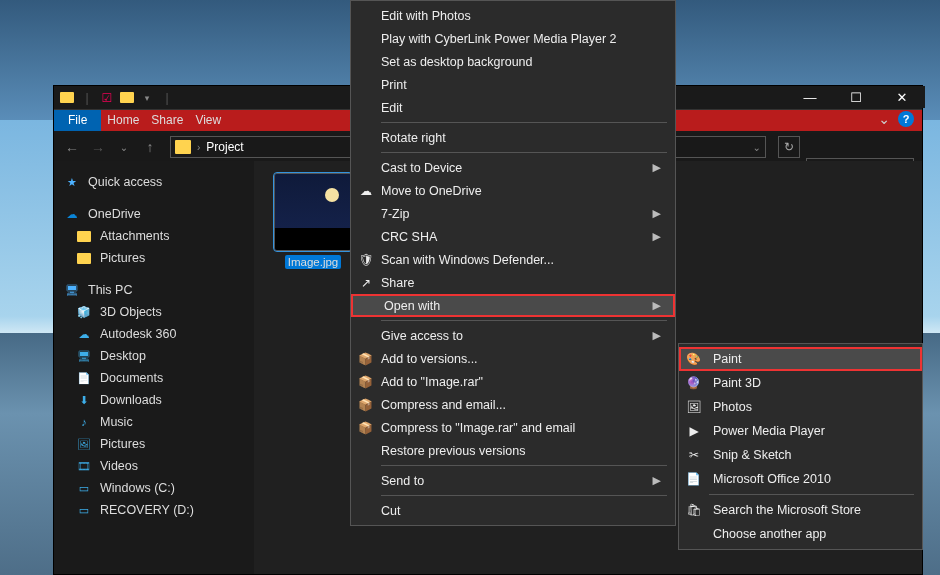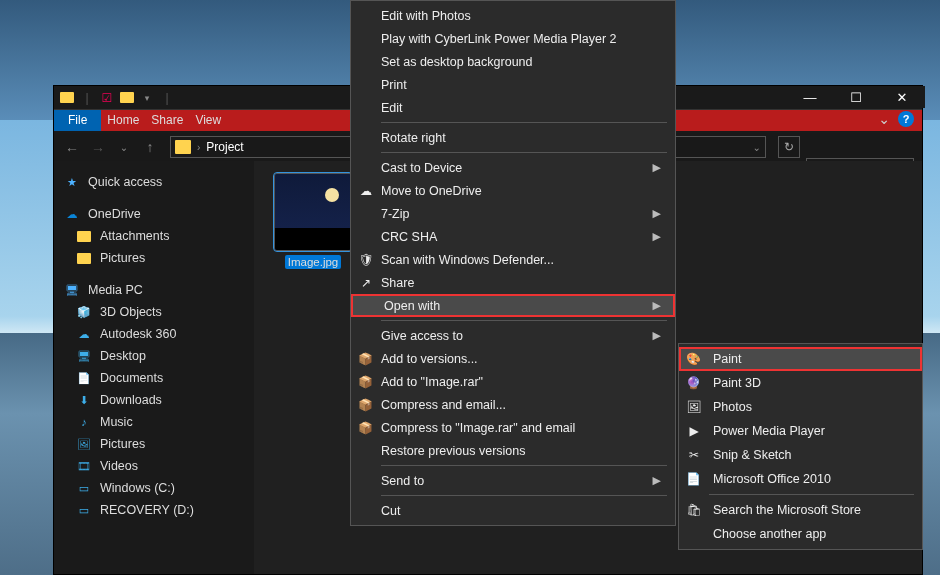--- a/index.html
+++ b/index.html
@@ -147,21 +147,21 @@
         <div class="side-item">
           <span class="ic">
               <span class="ic-folder"></span>
             </span>
           <span>Pictures</span>
         </div>
       </div>
       <div class="group">
         <div class="side-item header">
           <span class="ic ic-pc">🖥</span>
-          <span>Media PC</span>
+          <span>This PC</span>
         </div>
         <div id="thispc-children">
             <div class="side-item">
               <span class="ic ic-blue">🧊</span>
               <span>3D Objects</span>
             </div>
             <div class="side-item">
               <span class="ic ic-blue">☁</span>
               <span>Autodesk 360</span>
             </div>

